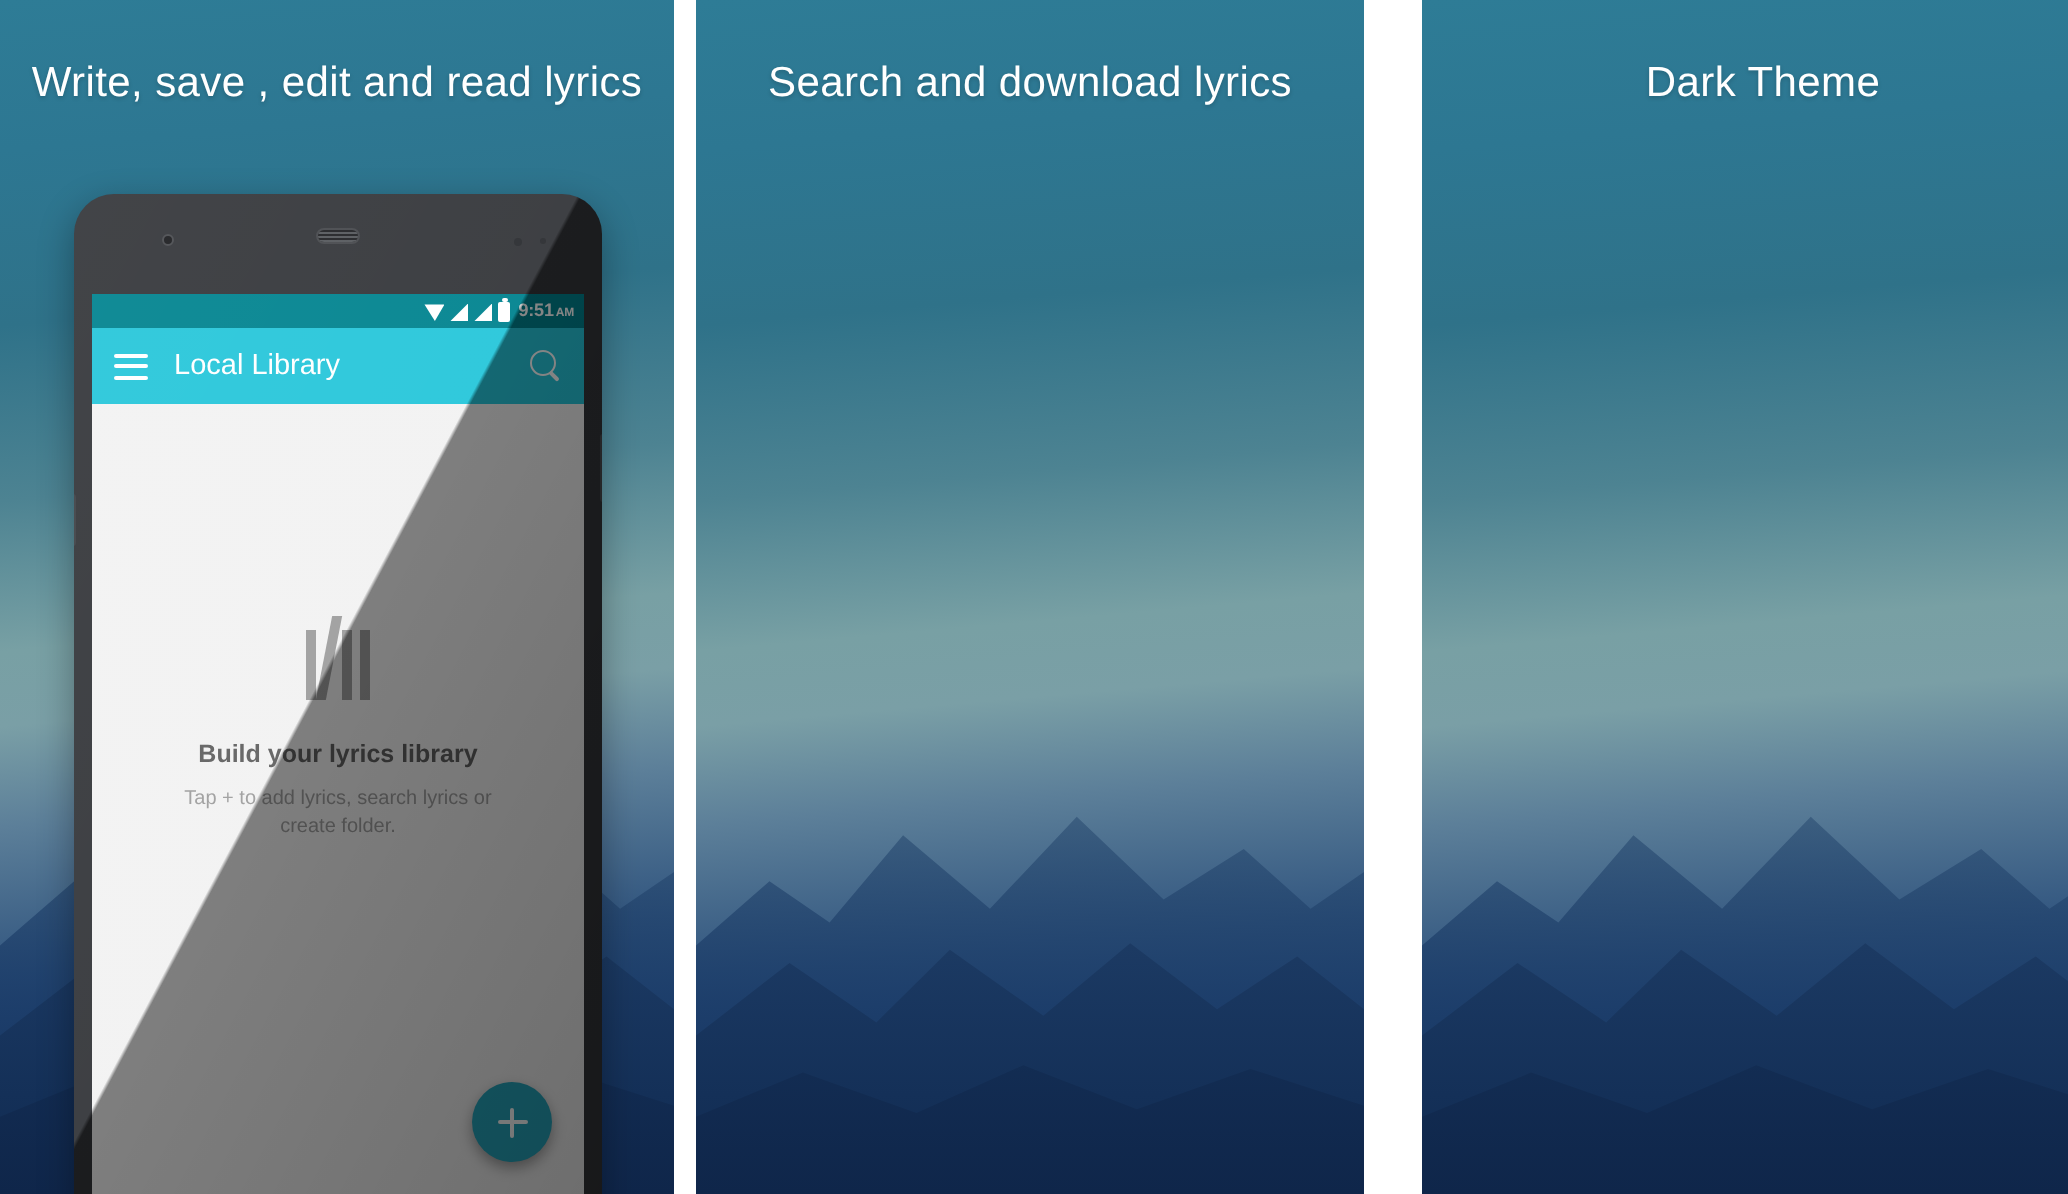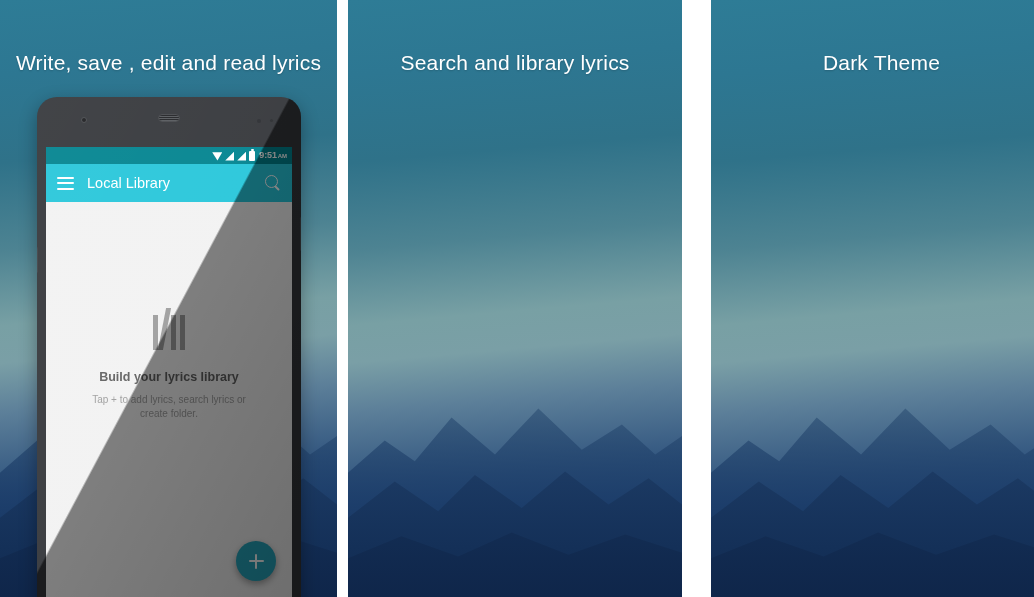--- a/index.html
+++ b/index.html
@@ -54,21 +54,21 @@
     clip-path: polygon(0% 52%, 14% 30%, 27% 48%, 38% 26%, 52% 46%, 65% 24%, 78% 44%, 90% 28%, 100% 44%, 100% 100%, 0% 100%);
   }
   .mtn-c {
     bottom: 0; height: 92px;
     background: linear-gradient(180deg, rgba(20,47,86,0.9) 0%, rgba(15,38,74,1) 100%);
     clip-path: polygon(0% 58%, 16% 34%, 33% 56%, 49% 30%, 66% 54%, 83% 32%, 100% 52%, 100% 100%, 0% 100%);
   }
 
   .panel-title {
     position: absolute;
-    top: 51px; left: 0; width: 100%;
+    top: 30px; left: 0; width: 100%;
     text-align: center;
     color: #ffffff;
     font-size: 21px;
     font-weight: 400;
     letter-spacing: 0.2px;
     text-shadow: 0 1px 2px rgba(0,0,0,0.18);
     white-space: nowrap;
   }
 
   
@@ -319,21 +319,21 @@
       </div>
     </div>
   </div>
 
   <div class="panel" id="panel-2">
     <div class="panel-bg">
       <div class="mtn mtn-a"></div>
       <div class="mtn mtn-b"></div>
       <div class="mtn mtn-c"></div>
     </div>
-    <div class="panel-title">Search and library lyrics</div>
+    <div class="panel-title">Search and download lyrics</div>
 
   </div>
 
   <div class="panel" id="panel-3">
     <div class="panel-bg">
       <div class="mtn mtn-a"></div>
       <div class="mtn mtn-b"></div>
       <div class="mtn mtn-c"></div>
     </div>
     <div class="panel-title">Dark Theme</div>

